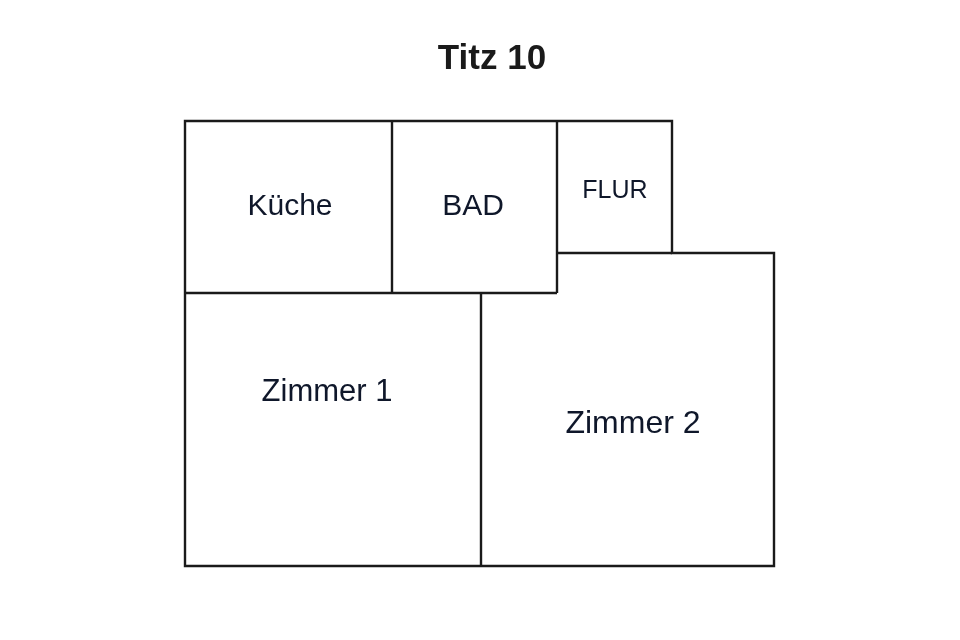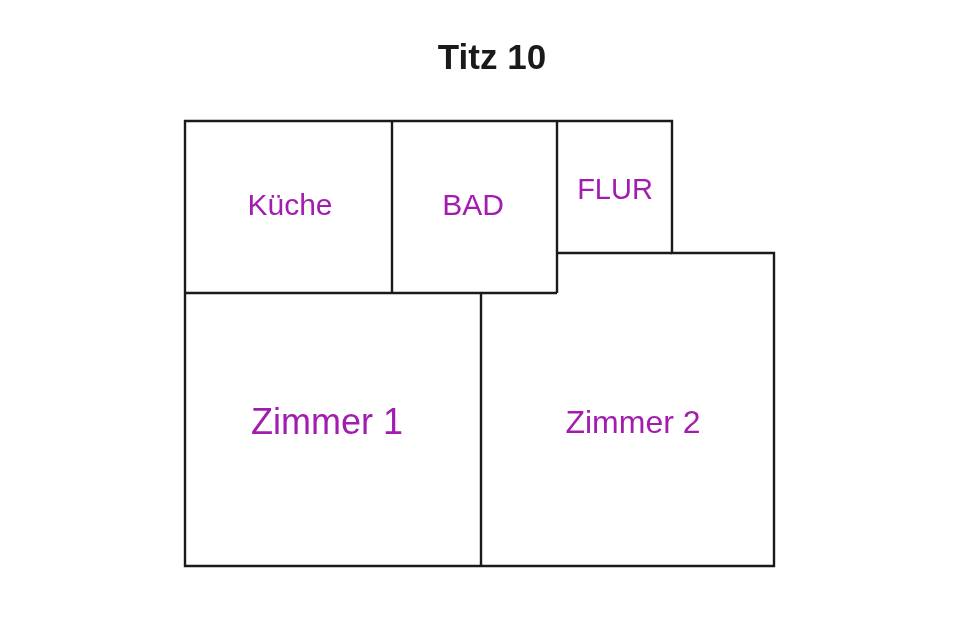--- a/index.html
+++ b/index.html
@@ -28,28 +28,28 @@
   }
   svg.plan {
     position: absolute;
     left: 0;
     top: 0;
   }
   .room-label {
     position: absolute;
     transform: translate(-50%, -50%);
     white-space: nowrap;
-    color: #a21caf;
+    color: #0f172a;
     font-weight: 400;
     line-height: 1;
   }
   .room-label.kueche  { left: 290px; top: 205px; font-size: 30px; }
   .room-label.bad     { left: 473px; top: 205px; font-size: 30px; }
-  .room-label.flur    { left: 615px; top: 189px; font-size: 29px; }
-  .room-label.zimmer1 { left: 327px; top: 422px; font-size: 36px; }
+  .room-label.flur    { left: 615px; top: 189px; font-size: 25px; }
+  .room-label.zimmer1 { left: 327px; top: 390px; font-size: 31px; }
   .room-label.zimmer2 { left: 633px; top: 398px; font-size: 32px; margin-top: 24px; }
 </style>
 </head>
 <body>
 
 <div class="page-title">Titz 10</div>
 
 <svg class="plan" width="960" height="640" viewBox="0 0 960 640">
 
   <path d="M185,121 H672 V253 H774 V566 H185 Z" fill="none" stroke-width="2.4" stroke-linejoin="miter" stroke="#1a1a1a"></path>

